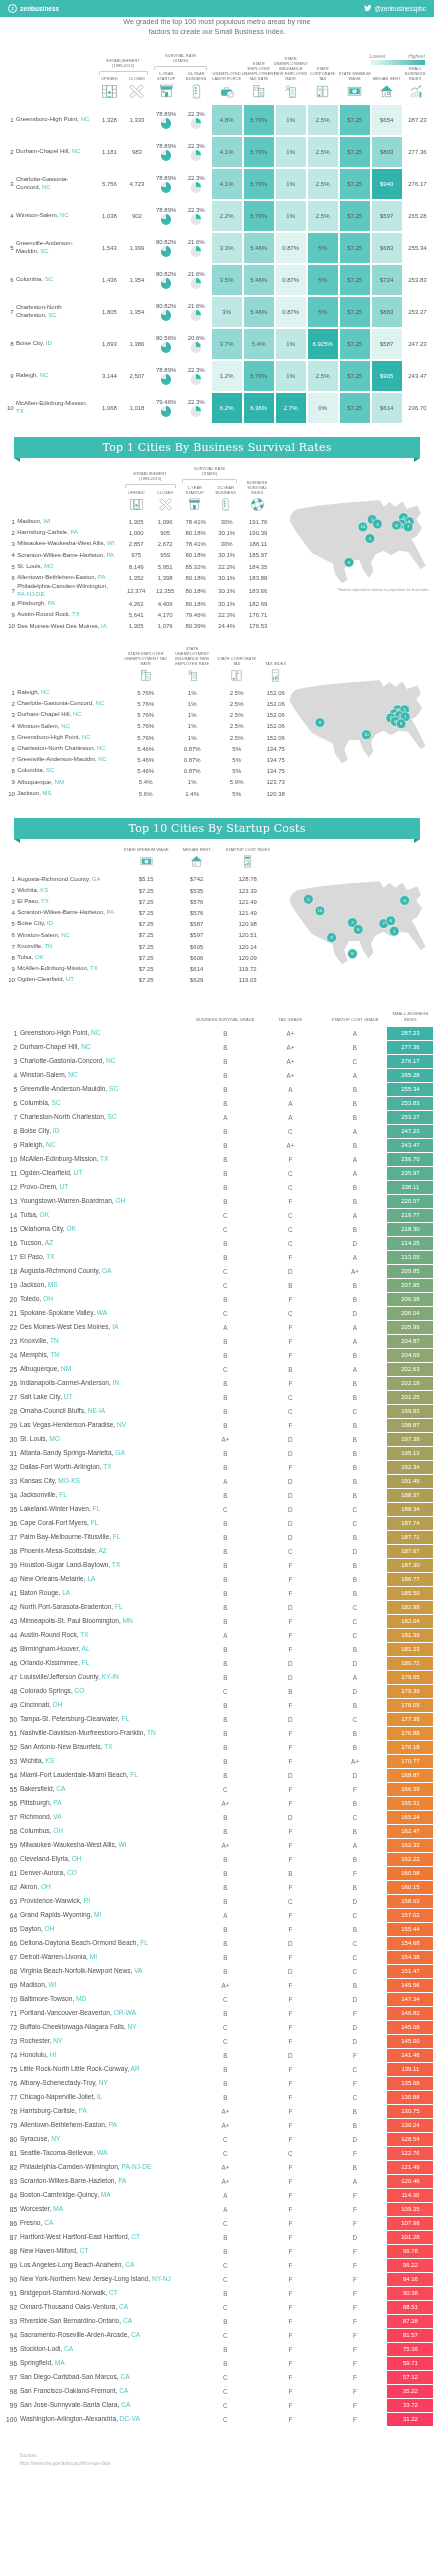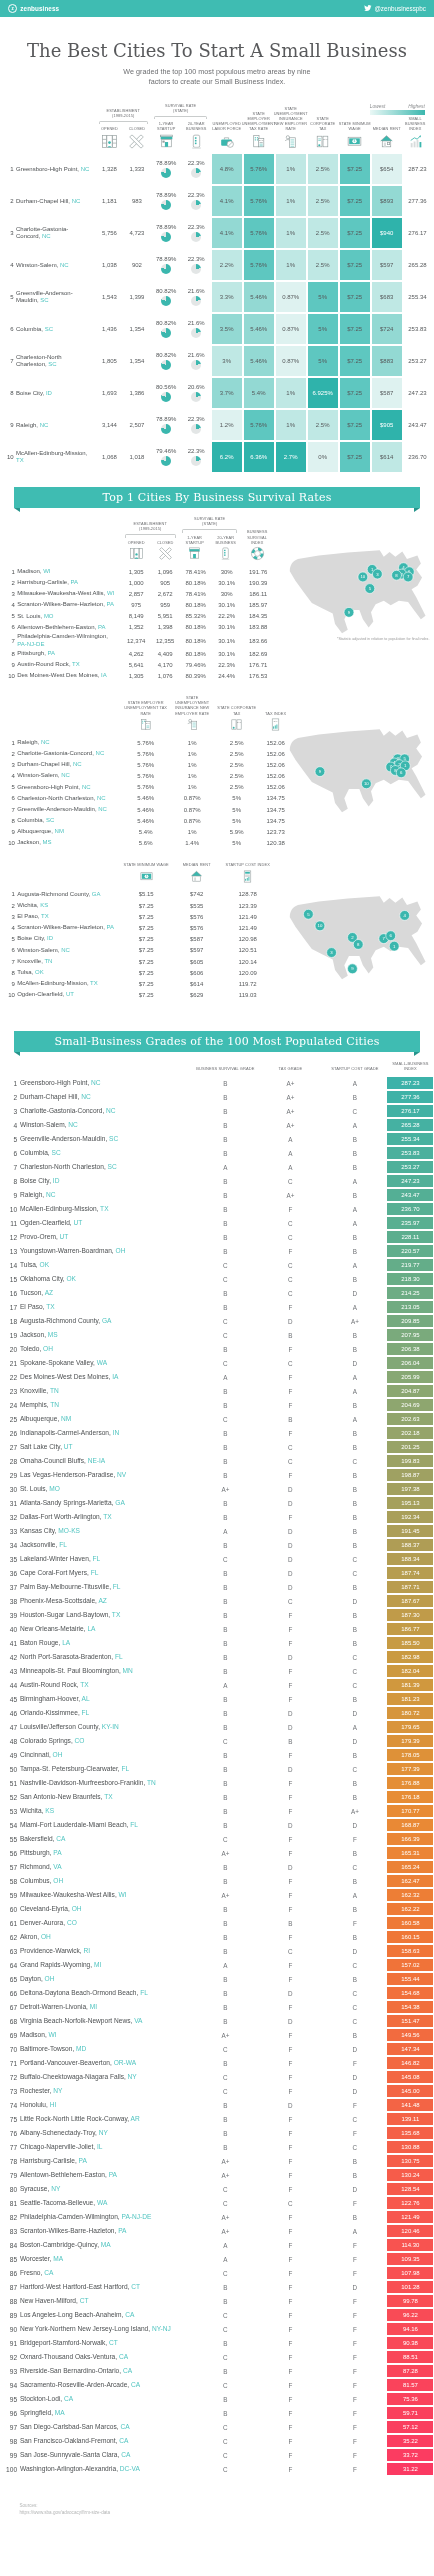--- a/index.html
+++ b/index.html
@@ -88,21 +88,20 @@
   </div>
   <div class="tw">
     <svg width="7.4" height="6.3" viewBox="0 0 24 20">
         <path fill="#fff" d="M24 2.4c-.9.4-1.8.7-2.8.8 1-.6 1.8-1.6 2.1-2.7-.9.6-2 1-3.1 1.2C19.4.7 18.2 0 16.8 0c-2.6 0-4.8 2.2-4.8 4.9 0 .4 0 .8.1 1.1C8.1 5.8 4.5 3.9 2.1.9c-.4.8-.7 1.6-.7 2.5 0 1.7.9 3.2 2.2 4.1-.8 0-1.6-.2-2.2-.6v.1c0 2.4 1.7 4.4 3.9 4.8-.4.1-.8.2-1.3.2-.3 0-.6 0-.9-.1.6 2 2.4 3.4 4.6 3.4-1.7 1.3-3.8 2.1-6.1 2.1-.4 0-.8 0-1.2-.1 2.2 1.4 4.8 2.2 7.5 2.2 9.1 0 14-7.6 14-14.2v-.6c1-.7 1.8-1.6 2.4-2.6z"></path>
       </svg>
     <span>@zenbusinesspbc</span>
   </div>
 </header>
 
 <main>
-  <h1>The Best Cities To Start A Small Business</h1>
   <p class="subtitle">We graded the top 100 most populous metro areas by nine factors to create our Small Business Index.</p>
 
   <section class="main-table">
     <div class="legend">
       <div class="legend-labels">
         <span>Lowest</span>
         <span>Highest</span>
       </div>
       <div class="legend-bar"></div>
     </div>
@@ -882,20 +881,23 @@
           <circle cx="184" cy="74" r="8.5" class="mapdot"></circle>
           <text x="184" y="76.6" class="mapnum">7</text>
           <circle cx="192" cy="80" r="8.5" class="mapdot"></circle>
           <text x="192" y="82.6" class="mapnum">8</text>
           <circle cx="202" cy="84" r="8.5" class="mapdot"></circle>
           <text x="202" y="86.6" class="mapnum">6</text>
         </svg>
     </div>
   </section>
 
+  <div class="ribbon">
+      <span>Top 10 Cities By Startup Costs</span>
+    </div>
   <section class="subsec">
     <div class="sub-head su-head">
       <div class="hcell"></div>
       <div class="hcell">
           <div class="slabel" style="text-transform: uppercase;">State Minimum Wage</div>
         <svg class="ic sm" viewBox="0 0 32 32">
             <rect class="sf" x="4" y="8" width="24" height="15"></rect>
             <rect class="t" x="6" y="10" width="20" height="11"></rect>
             <circle cx="16" cy="15.5" r="4" fill="#fff"></circle>
             <text x="16" y="17.8" font-size="6" fill="#3bb7ae" text-anchor="middle">$</text>
@@ -1044,23 +1046,20 @@
           <circle cx="184" cy="77" r="8.5" class="mapdot"></circle>
           <text x="184" y="79.6" class="mapnum">6</text>
           <circle cx="190" cy="95" r="8.5" class="mapdot"></circle>
           <text x="190" y="97.6" class="mapnum">1</text>
           <circle cx="208" cy="42" r="8.5" class="mapdot"></circle>
           <text x="208" y="44.6" class="mapnum">4</text>
         </svg>
     </div>
   </section>
 
-  <div class="ribbon">
-      <span>Small-Business Grades of the 100 Most Populated Cities</span>
-    </div>
   <section class="grades">
     <div class="g-head">
       <div></div>
       <div class="slabel" style="text-transform: uppercase;">Business Survival Grade</div>
       <div class="slabel" style="text-transform: uppercase;">Tax Grade</div>
       <div class="slabel" style="text-transform: uppercase;">Startup Cost Grade</div>
       <div class="slabel" style="text-transform: uppercase;">Small-Business Index</div>
     </div>
     <div id="grade-rows">
   <div class="g-row">

